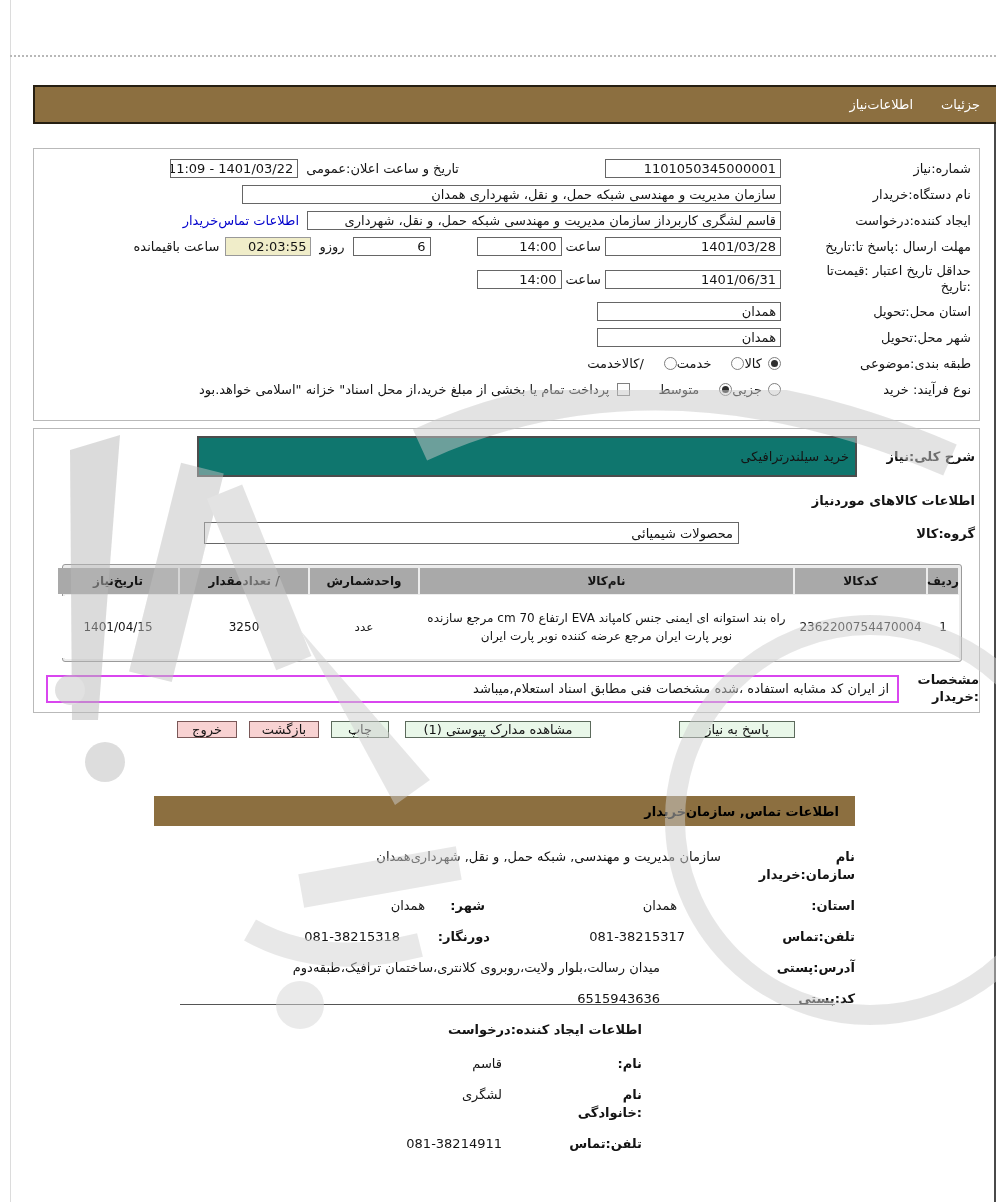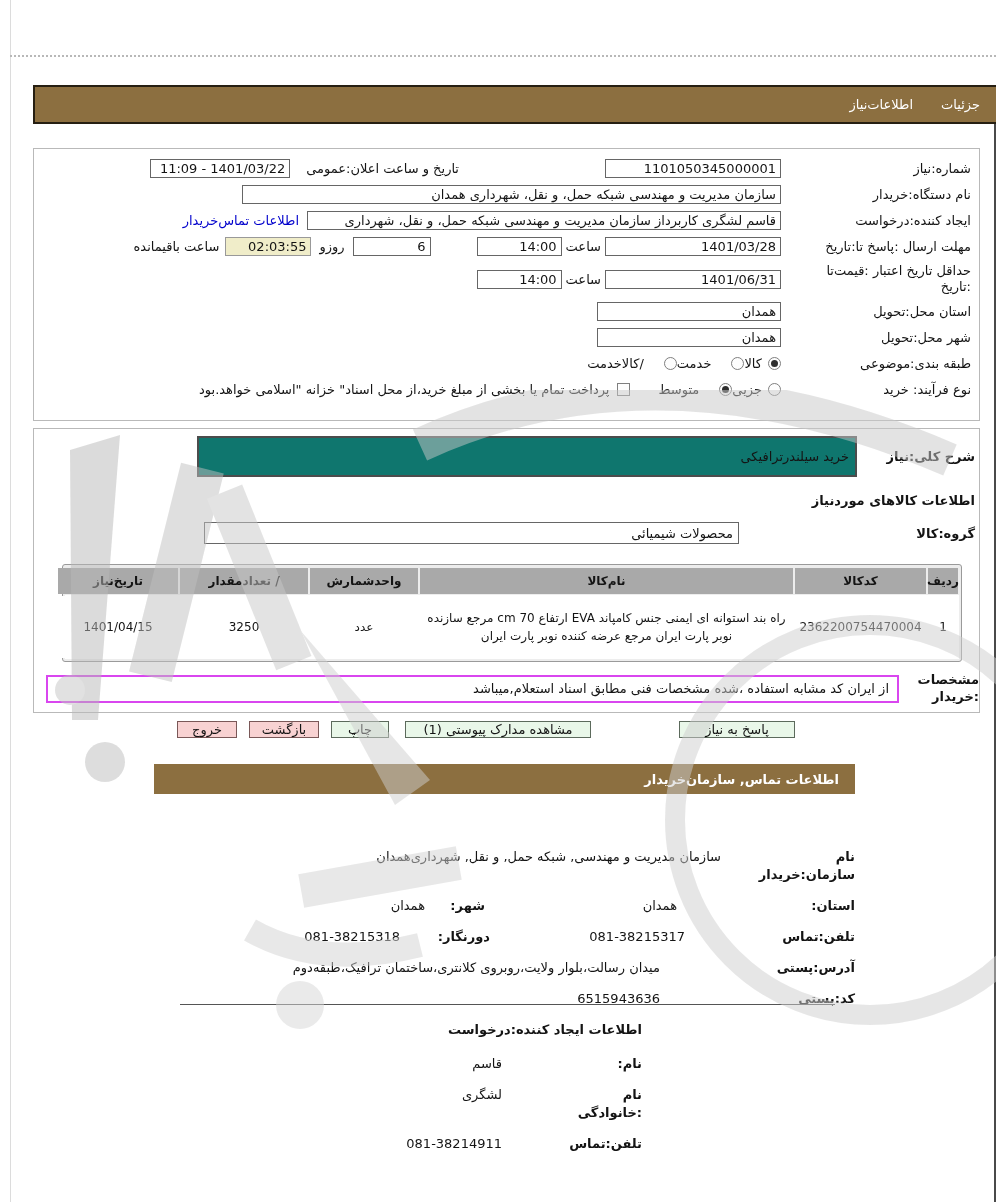--- a/index.html
+++ b/index.html
@@ -60,22 +60,22 @@
   .cmtlbl{font-weight:bold;width:80px;flex:none;white-space:pre-line;line-height:1.3;}
   .cmtbox{border:2px solid #d946ef;height:28px;width:853px;display:flex;align-items:center;
           padding:0 8px;box-sizing:border-box;background:#fff;}
 
   .btnrow{position:absolute;top:721px;right:201px;display:flex;align-items:center;z-index:2;}
   .btn{height:17px;border:1px solid #5c6a5c;display:flex;align-items:center;justify-content:center;
        box-sizing:border-box;cursor:pointer;flex:none;}
   .green{background:#e9f7e9;}
   .pink{background:#f8d2d2;border-color:#7a5858;}
 
-  .bar2{position:absolute;top:764px;right:141px;width:701px;height:30px;background:#8c6f40;
-        color:#ffffff;font-weight:bold;display:flex;align-items:center;padding-right:16px;
+  .bar2{position:absolute;top:796px;right:141px;width:701px;height:30px;background:#8c6f40;
+        color:#000000;font-weight:bold;display:flex;align-items:center;padding-right:16px;
         box-sizing:border-box;z-index:2;}
 
   .contact{position:absolute;top:848px;right:141px;width:701px;z-index:2;}
   .crow{display:flex;margin-bottom:13px;align-items:baseline;line-height:18px;}
   .clbl{font-weight:bold;width:116px;flex:none;}
   .cv1{width:232px;padding-right:62px;box-sizing:border-box;flex:none;}
   .cv1.ph{padding-right:54px;}
   .cl2{font-weight:bold;width:72px;padding-right:22px;box-sizing:border-box;flex:none;}
   .cl2.fx{padding-right:17px;}
   .cv2{padding-right:10px;}
@@ -105,21 +105,21 @@
   <span class="tab">اطلاعات‌نیاز</span>
 </div>
 
 <div class="panel" id="panel1">
   <div class="frow">
     <span class="flbl">شماره:نیاز</span>
     <div class="inp" style="width:176px">
         <span class="ltr">1101050345000001</span>
       </div>
     <span style="margin-right:146px">تاریخ و ساعت اعلان:عمومی</span>
-    <div class="inp" style="width:140px;margin-right:16px">
+    <div class="inp" style="width:128px;margin-right:8px">
         <span class="ltr">11:09 - 1401/03/22</span>
       </div>
   </div>
 
   <div class="frow">
     <span class="flbl">نام دستگاه:خریدار</span>
     <div class="inp" style="width:539px">سازمان مدیریت و مهندسی شبکه حمل، و نقل، شهرداری همدان</div>
   </div>
 
   <div class="frow">

